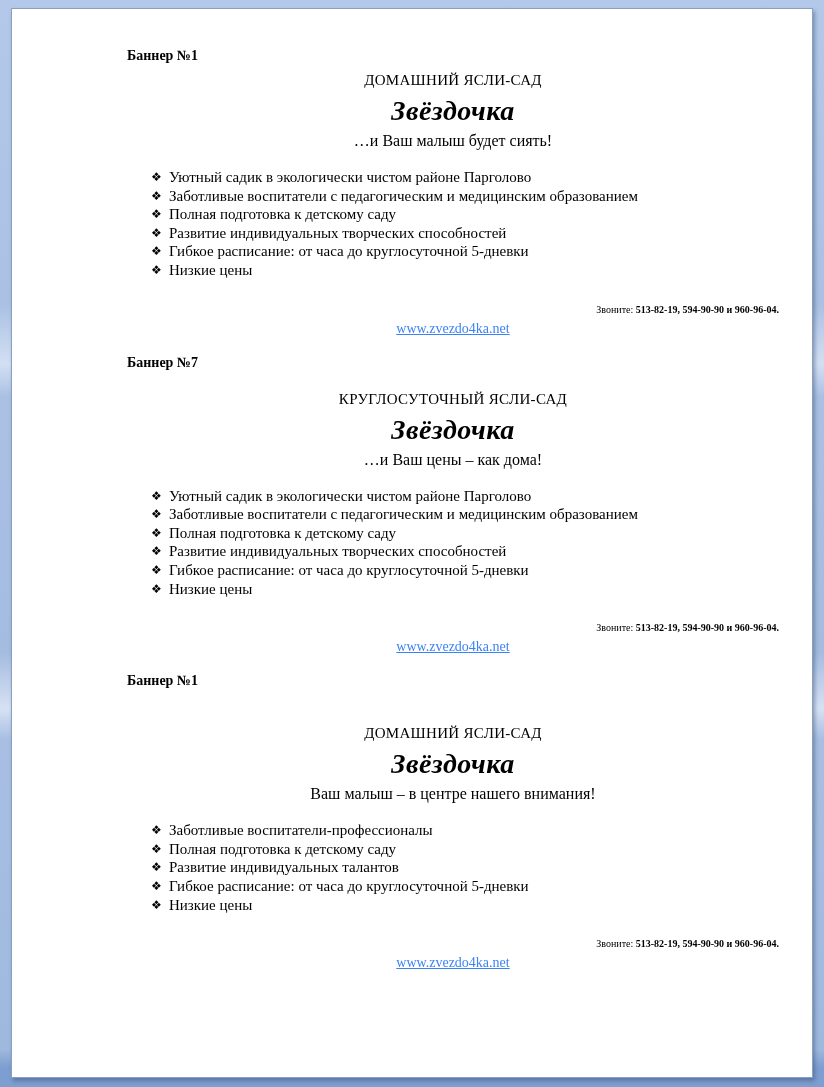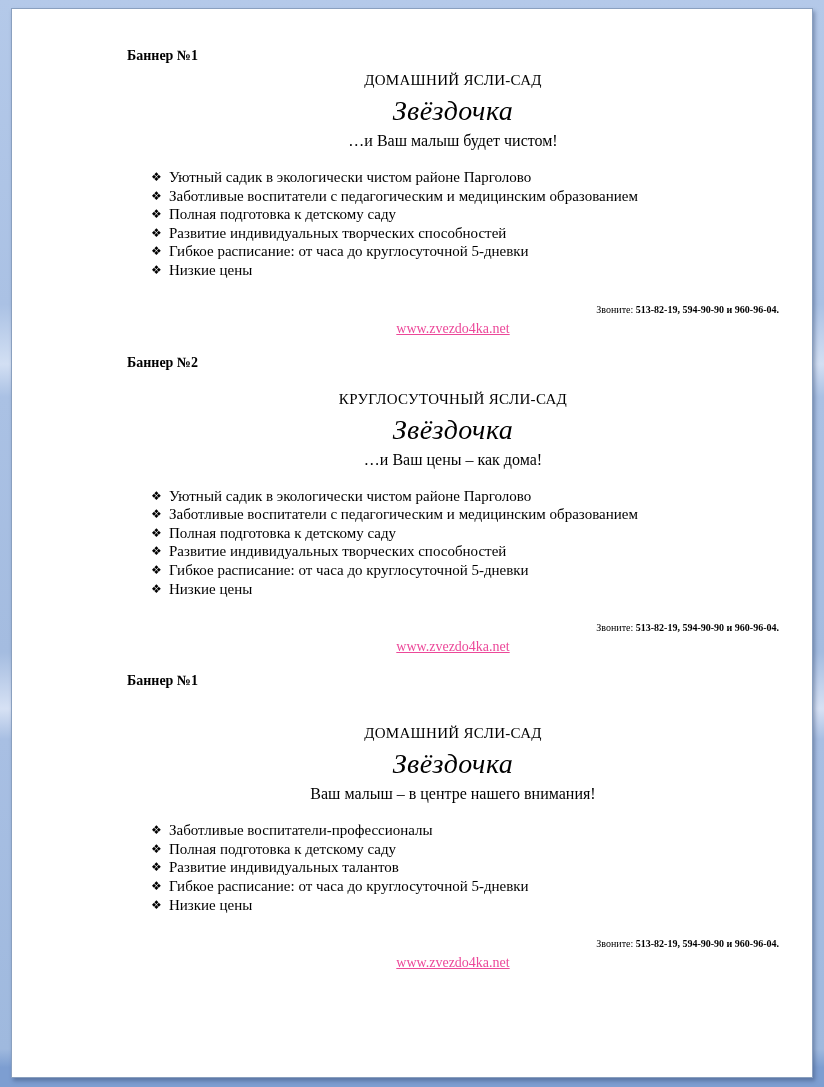--- a/index.html
+++ b/index.html
@@ -59,21 +59,21 @@
     text-align: center;
     letter-spacing: 0.3px;
   }
   .banner-2 .subtitle { margin-top: 18px; }
   .banner-3 .subtitle { margin-top: 34px; }
 
   .title {
     margin: 4px 0 2px 0;
     font-size: 28px;
     line-height: 34px;
-    font-weight: normal;
+    font-weight: bold;
     font-style: italic;
     text-align: center;
     letter-spacing: 0.5px;
   }
 
   .tagline {
     margin: 0;
     font-size: 16px;
     line-height: 22px;
     text-align: center;
@@ -104,49 +104,49 @@
   }
   .phones .bold { font-weight: bold; }
 
   .website {
     margin: 0;
     font-size: 14px;
     line-height: 19px;
     text-align: center;
   }
   .website a {
-    color: #ec4899;
+    color: #3b82f6;
     text-decoration: underline;
   }
 </style>
 </head>
 <body>
 
 <div class="app-bg">
   <div class="page">
 
     <section class="banner banner-1">
       <p class="banner-label">Баннер №1</p>
       <p class="subtitle">ДОМАШНИЙ ЯСЛИ-САД</p>
       <h1 class="title">Звёздочка</h1>
-      <p class="tagline">…и Ваш малыш будет чистом!</p>
+      <p class="tagline">…и Ваш малыш будет сиять!</p>
       <ul class="bullets">
         <li><span class="marker">❖</span><span class="bullet-text">Уютный садик в экологически чистом районе Парголово</span></li>
         <li><span class="marker">❖</span><span class="bullet-text">Заботливые воспитатели с педагогическим и медицинским образованием</span></li>
         <li><span class="marker">❖</span><span class="bullet-text">Полная подготовка к детскому саду</span></li>
         <li><span class="marker">❖</span><span class="bullet-text">Развитие индивидуальных творческих способностей</span></li>
         <li><span class="marker">❖</span><span class="bullet-text">Гибкое расписание: от часа до круглосуточной 5-дневки</span></li>
         <li><span class="marker">❖</span><span class="bullet-text">Низкие цены</span></li>
       </ul>
       <p class="phones"><span>Звоните: </span><span class="bold">513-82-19, 594-90-90 и 960-96-04.</span></p>
       <p class="website"><a href="#">www.zvezdo4ka.net</a></p>
     </section>
 
     <section class="banner banner-2">
-      <p class="banner-label">Баннер №2</p>
+      <p class="banner-label">Баннер №7</p>
       <p class="subtitle">КРУГЛОСУТОЧНЫЙ ЯСЛИ-САД</p>
       <h1 class="title">Звёздочка</h1>
       <p class="tagline">…и Ваш цены – как дома!</p>
       <ul class="bullets">
         <li><span class="marker">❖</span><span class="bullet-text">Уютный садик в экологически чистом районе Парголово</span></li>
         <li><span class="marker">❖</span><span class="bullet-text">Заботливые воспитатели с педагогическим и медицинским образованием</span></li>
         <li><span class="marker">❖</span><span class="bullet-text">Полная подготовка к детскому саду</span></li>
         <li><span class="marker">❖</span><span class="bullet-text">Развитие индивидуальных творческих способностей</span></li>
         <li><span class="marker">❖</span><span class="bullet-text">Гибкое расписание: от часа до круглосуточной 5-дневки</span></li>
         <li><span class="marker">❖</span><span class="bullet-text">Низкие цены</span></li>

